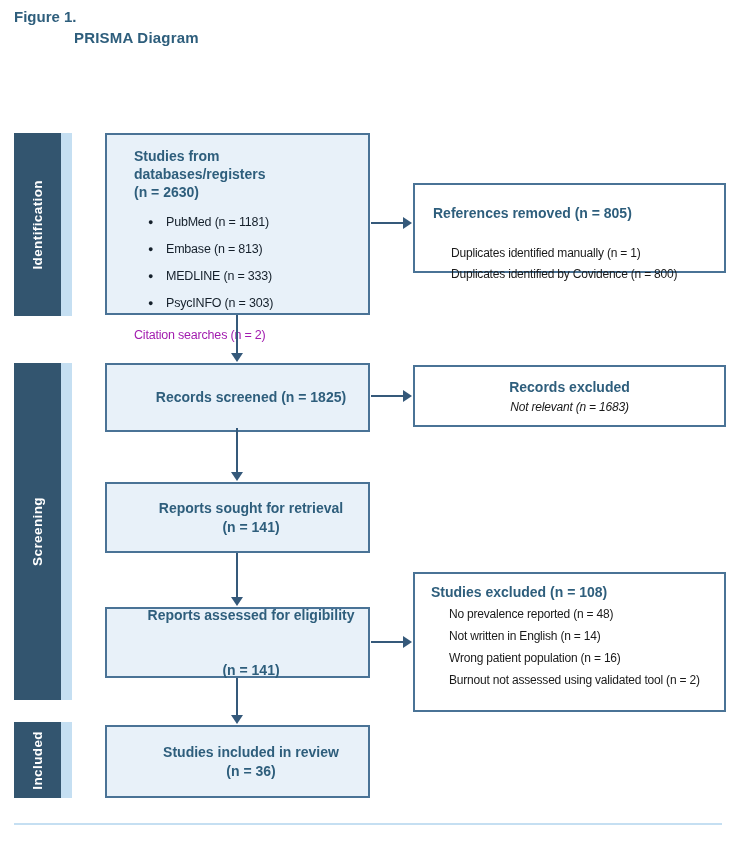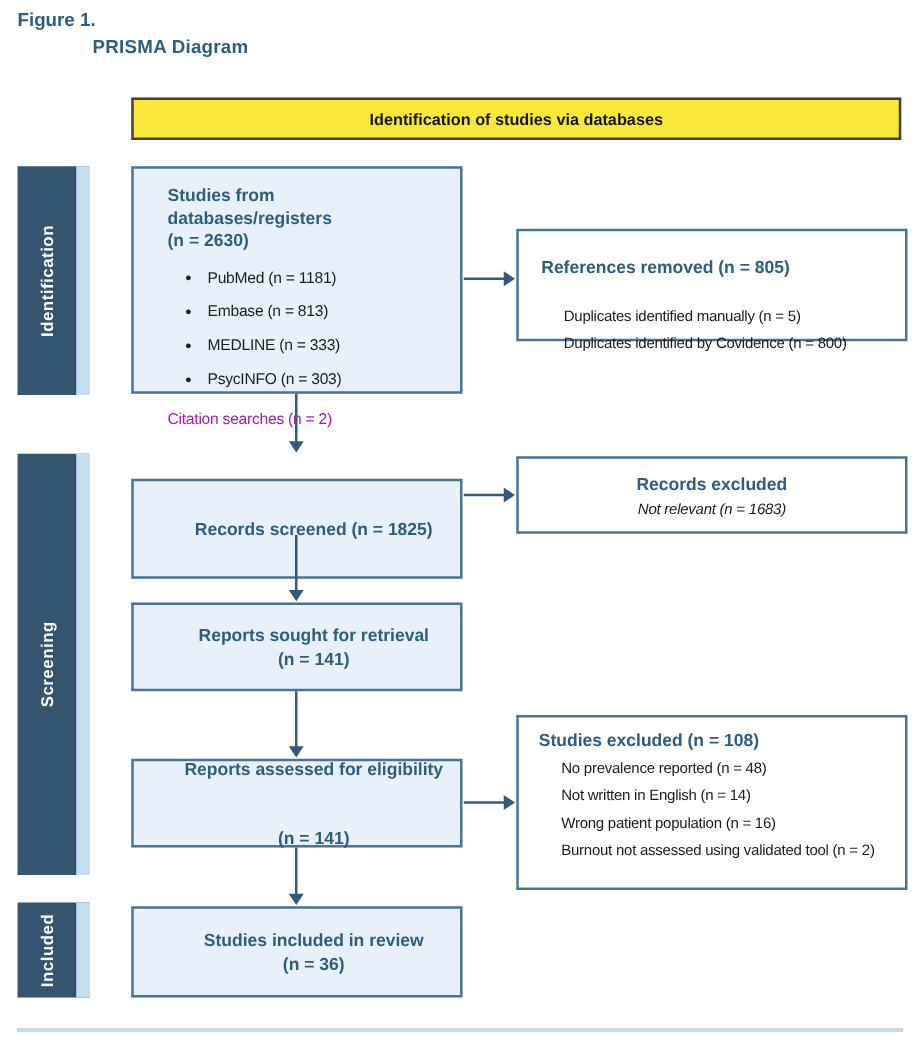--- a/index.html
+++ b/index.html
@@ -42,21 +42,21 @@
   .sub{font-size:12px;color:var(--ink);letter-spacing:-.2px;white-space:nowrap;}
 
   .b-sources{top:133px;height:182px;padding:12px 14px;}
   .b-sources .bullets{list-style:none;margin:7px 0 0 14px;}
   .b-sources .bullets li{position:relative;padding-left:18px;font-size:12.5px;color:#15202b;
     line-height:27px;letter-spacing:-.2px;white-space:nowrap;}
   .b-sources .bullets li::before{content:"●";position:absolute;left:0;top:0;font-size:9px;color:#15202b;}
   .b-sources .note{margin-top:11px;font-size:12.5px;color:#a21caf;letter-spacing:-.2px;}
 
   .center-box{display:flex;flex-direction:column;align-items:center;justify-content:center;text-align:center;}
-  .b-screened{top:363px;height:80px;margin-top:20px;}
+  .b-screened{top:363px;height:69px;}
   .b-sought{top:482px;height:71px;}
   .b-assessed{top:607px;height:71px;gap:36px;}
   .b-included{top:725px;height:73px;}
 
   .b-refs{top:183px;height:90px;padding:19px 18px 0;}
   .b-refs .sub,.b-sexcl .sub{margin-left:18px;line-height:21px;}
   .b-refs .bh{margin-bottom:21px;}
 
   .b-rexcl{top:365px;height:62px;}
   .b-rexcl .sub{margin-top:3px;font-style:italic;}
@@ -85,23 +85,20 @@
     border-bottom:2px solid var(--sidebar-light);}
 </style>
 </head>
 <body>
 
 <div class="page">
 
   <div class="fig-label">Figure 1.</div>
   <div class="fig-title">PRISMA Diagram</div>
 
-  <div class="banner">
-    <span>Identification of studies via databases</span>
-  </div>
 
   <div class="stage st-identification">
     <span class="stage-text">Identification</span>
   </div>
   <div class="stage st-screening">
     <span class="stage-text">Screening</span>
   </div>
   <div class="stage st-included">
     <span class="stage-text">Included</span>
   </div>
@@ -132,21 +129,21 @@
     <div class="bh">(n = 141)</div>
   </div>
 
   <div class="box fill col-l center-box b-included">
     <div class="bh">Studies included in review</div>
     <div class="bh">(n = 36)</div>
   </div>
 
   <div class="box col-r b-refs">
     <div class="bh">References removed (n = 805)</div>
-    <div class="sub">Duplicates identified manually (n = 5)</div>
+    <div class="sub">Duplicates identified manually (n = 1)</div>
     <div class="sub">Duplicates identified by Covidence (n = 800)</div>
   </div>
 
   <div class="box col-r center-box b-rexcl">
     <div class="bh">Records excluded</div>
     <div class="sub">Not relevant (n = 1683)</div>
   </div>
 
   <div class="box col-r b-sexcl">
     <div class="bh">Studies excluded (n = 108)</div>

